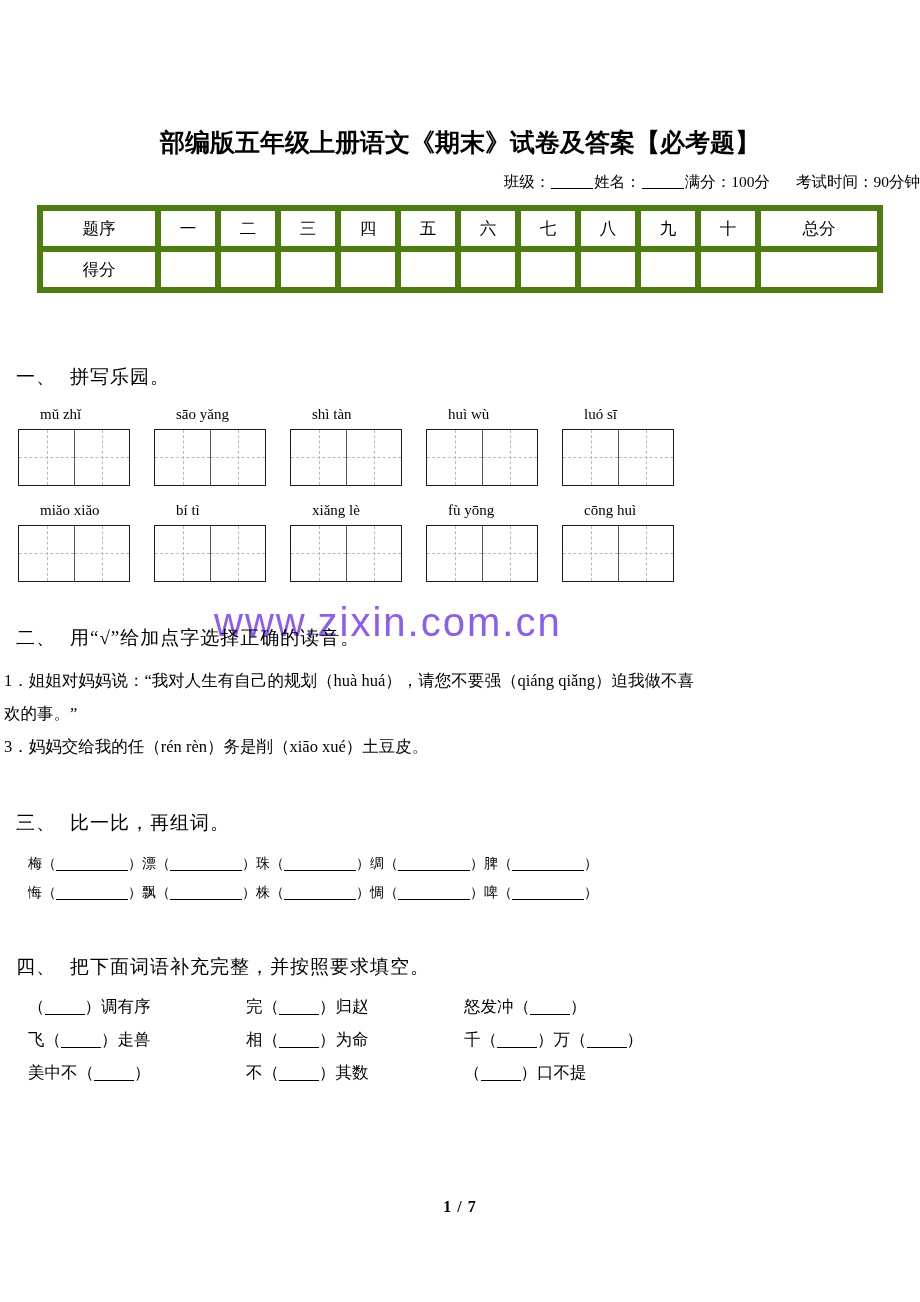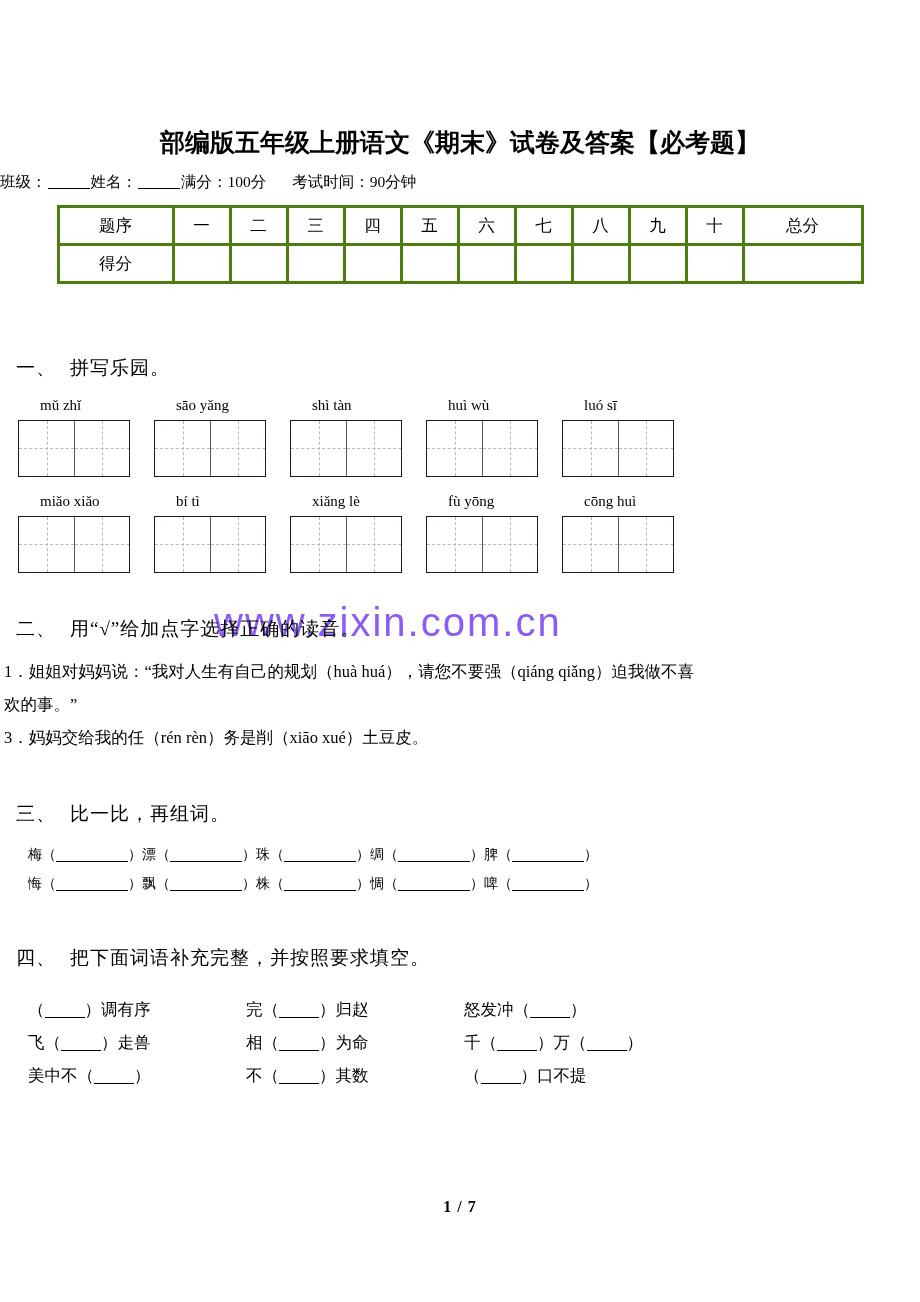--- a/index.html
+++ b/index.html
@@ -44,21 +44,21 @@
     text-align: center;
     font-size: 25px;
     font-weight: bold;
     margin: 13px;
     padding-top: 115px;
     letter-spacing: 0px;
     line-height: 1.2;
   }
 
   .subline {
-    text-align: left;
+    text-align: right;
     font-size: 15.5px;
     margin-top: 14px;
     letter-spacing: 0px;
   }
   .blank-ul {
     display: inline-block;
     width: 42px;
     border-bottom: 1.3px solid #000;
     height: 14px;
     vertical-align: -2px;
@@ -71,21 +71,21 @@
     margin-top: 12px;
     display: flex;
     justify-content: center;
   }
   table.score-table {
     border-collapse: collapse;
     width: 694px;
     table-layout: fixed;
   }
   table.score-table td {
-    border: 3px solid #4d7c0f;
+    border: 6px solid #4d7c0f;
     height: 33px;
     text-align: center;
     vertical-align: middle;
     font-size: 16.5px;
   }
   table.score-table td.label-col { width: 110px; }
   table.score-table td.num-col { width: 52px; }
   table.score-table td.total-col { width: 114px; }
 
   
@@ -186,21 +186,21 @@
     display: inline-block;
     border-bottom: 1px solid #000;
     vertical-align: -3px;
   }
   .ul-72 { width: 72px; }
   .ul-40 { width: 40px; }
 
   
   .idiom-grid {
     padding-left: 28px;
-    margin-top: 22px;
+    margin-top: 10px;
   }
   .idiom-row {
     display: flex;
     font-size: 16.5px;
     line-height: 2.0;
   }
   .idiom-cell {
     width: 218px;
     white-space: nowrap;
   }

